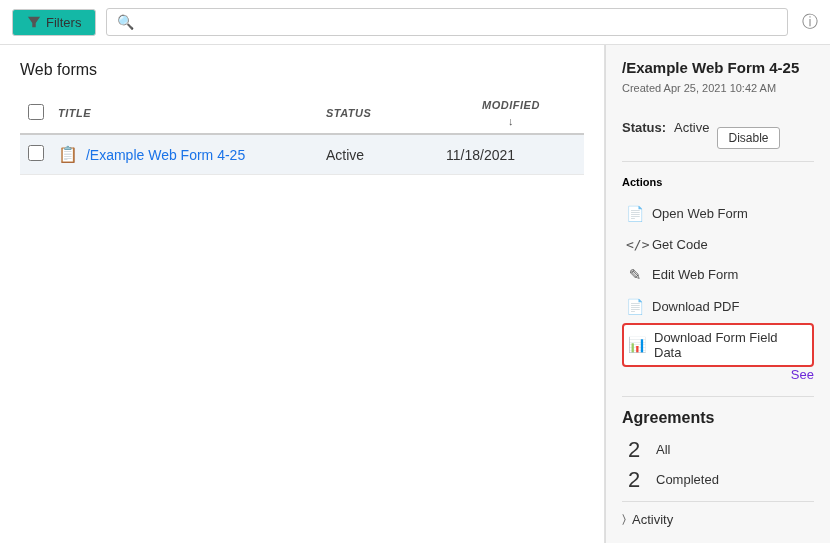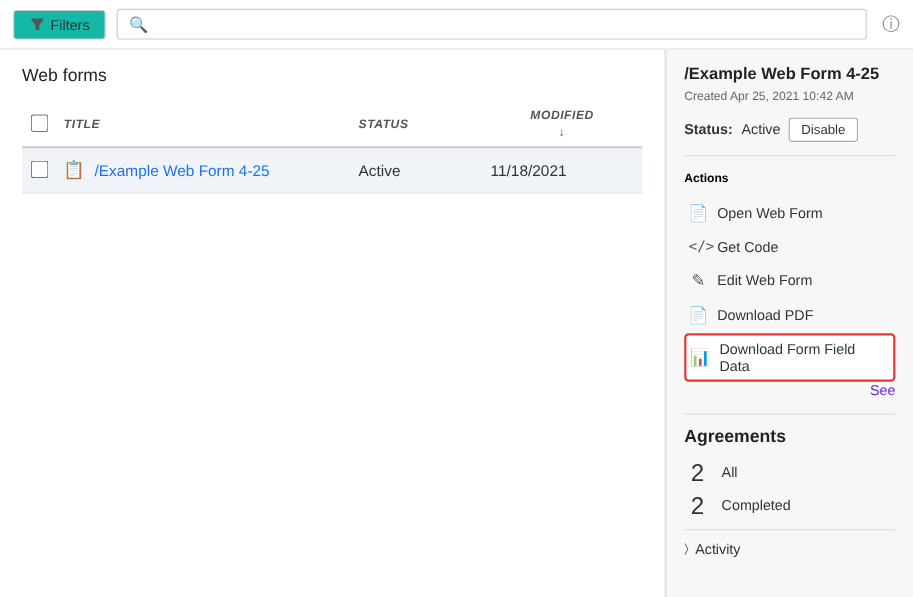--- a/index.html
+++ b/index.html
@@ -171,20 +171,21 @@
     .status-label { font-weight: 600; font-size: 13px; }
     .status-value { font-size: 13px; color: #333; }
     .disable-btn {
       padding: 3px 10px;
       border: 1px solid #aaa;
       border-radius: 3px;
       background: #fff;
       font-size: 12px;
       cursor: pointer;
       color: #333;
+      margin-top: 20px;
     }
 
     .actions-title {
       font-size: 11px;
       font-weight: 600;
       color: #000000;
       margin-bottom: 10px;
     }
 
     .action-item {

